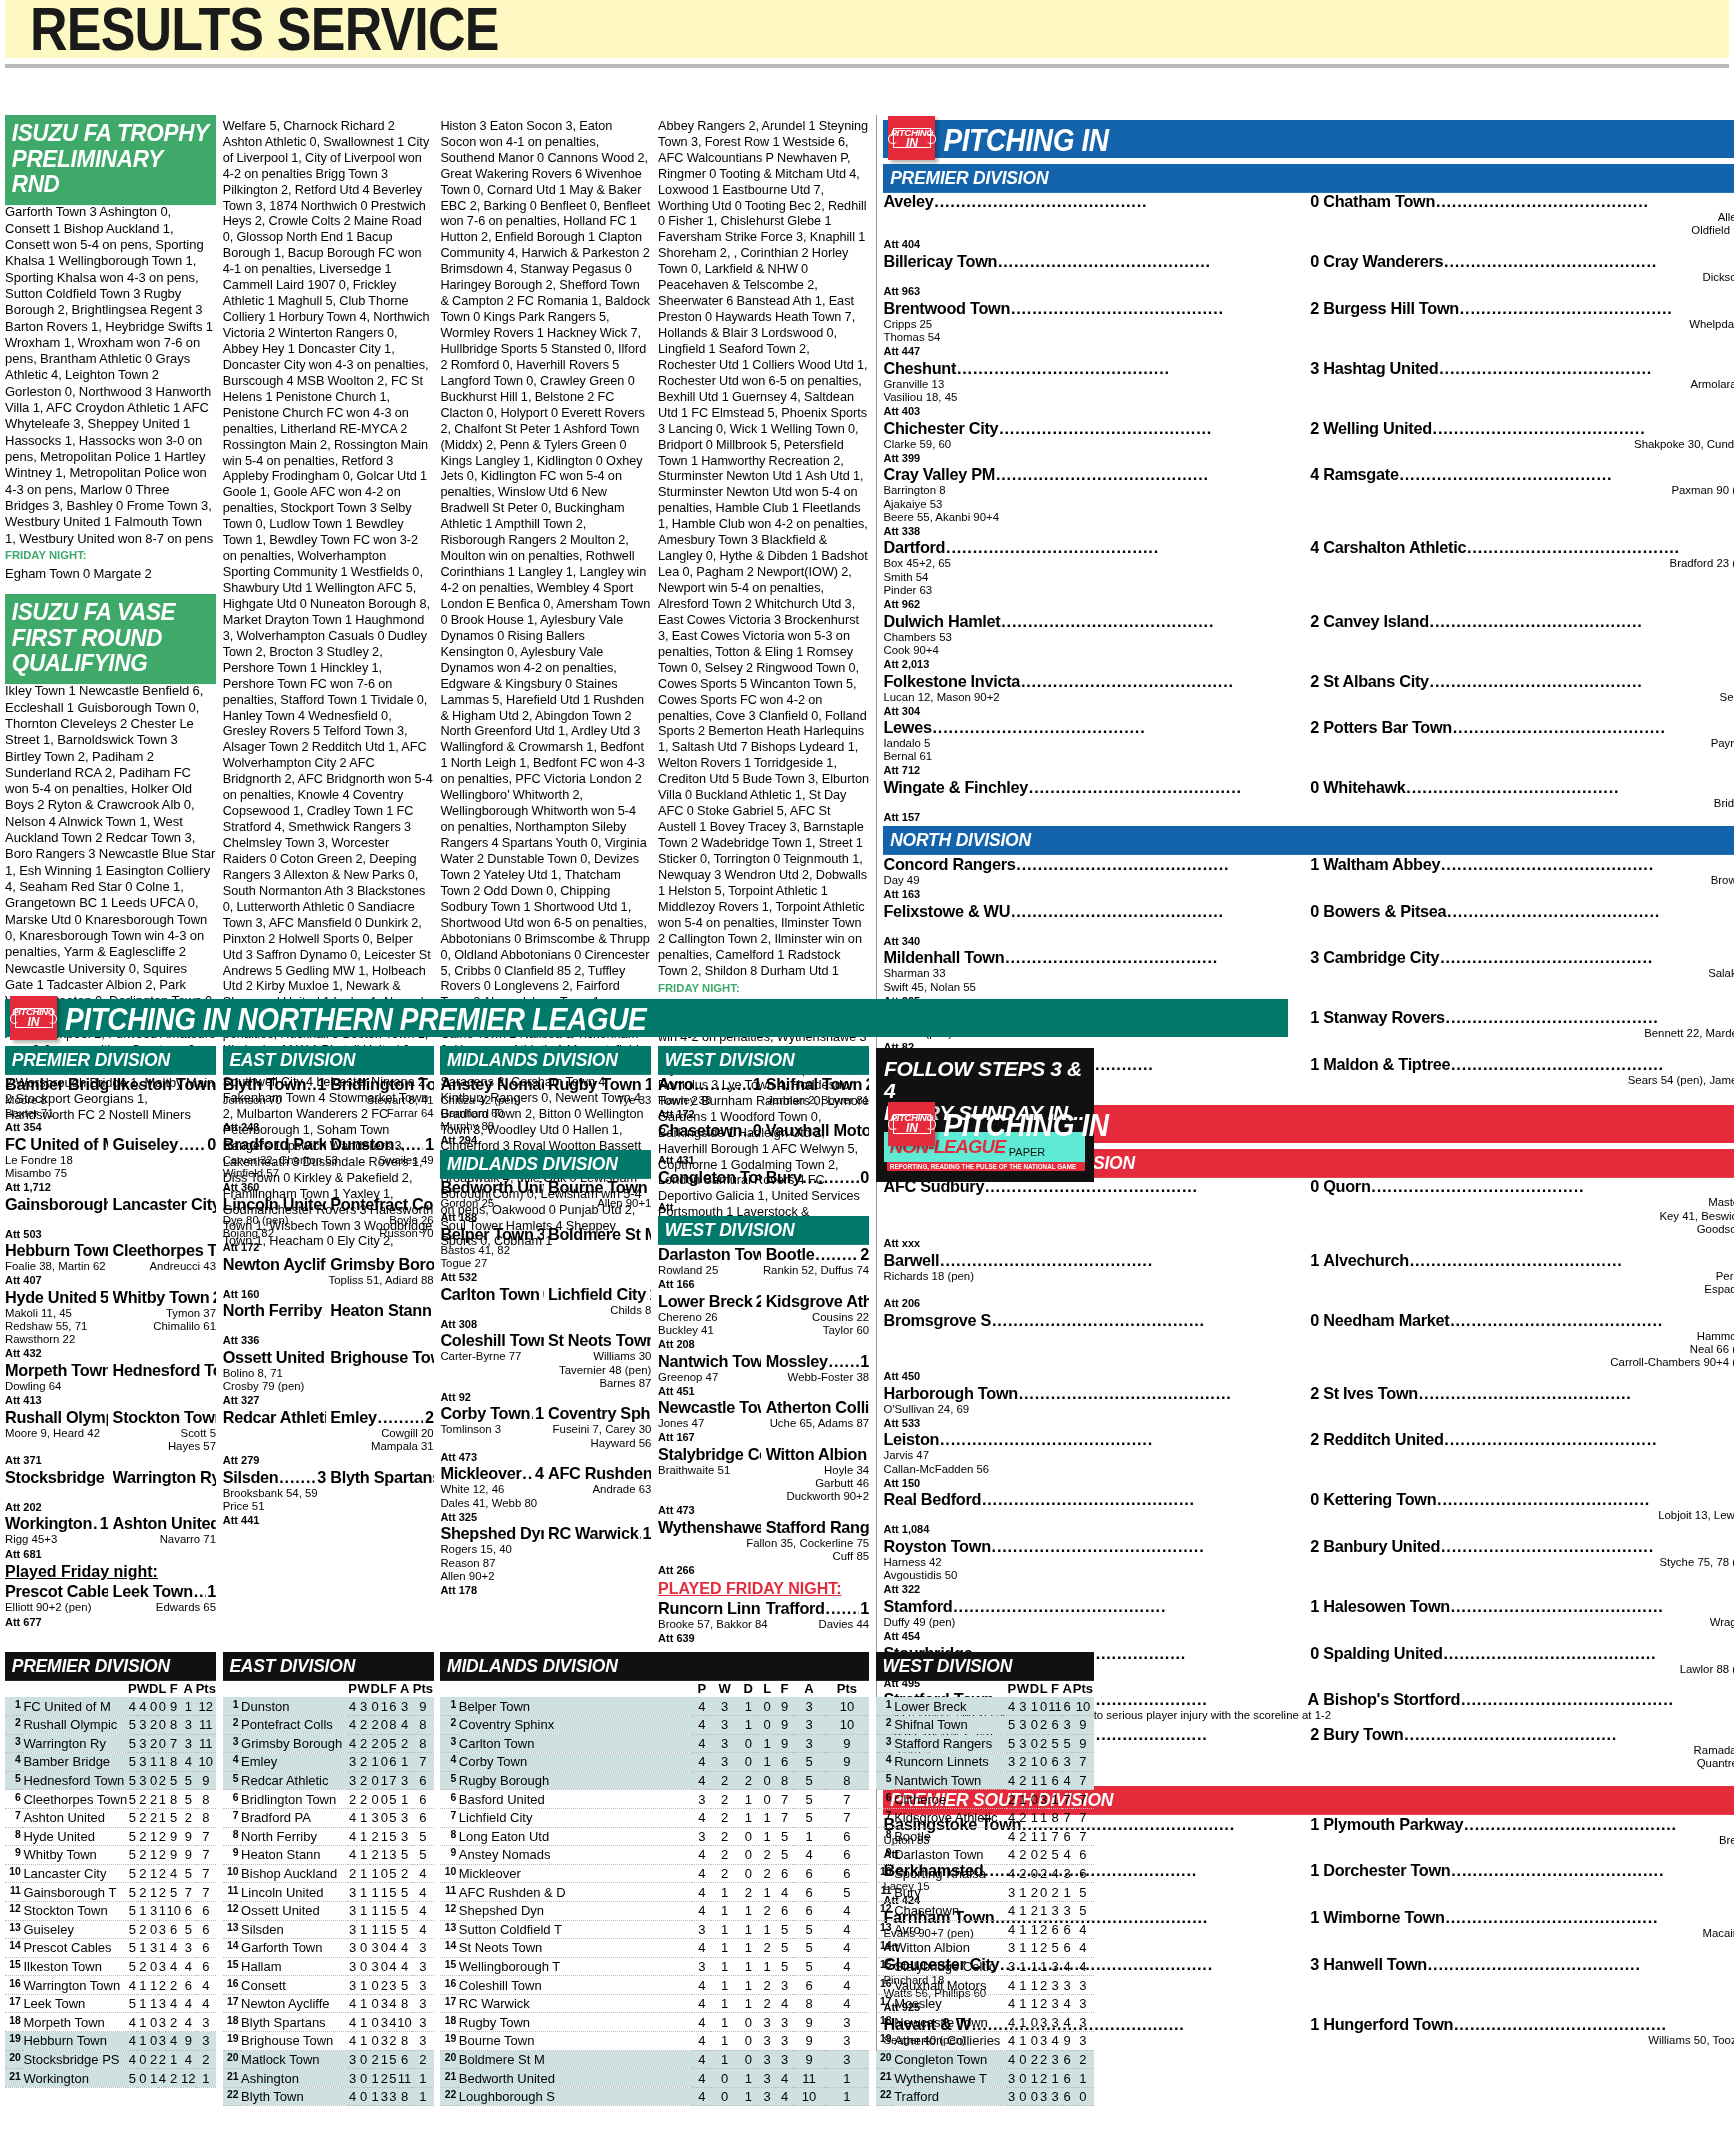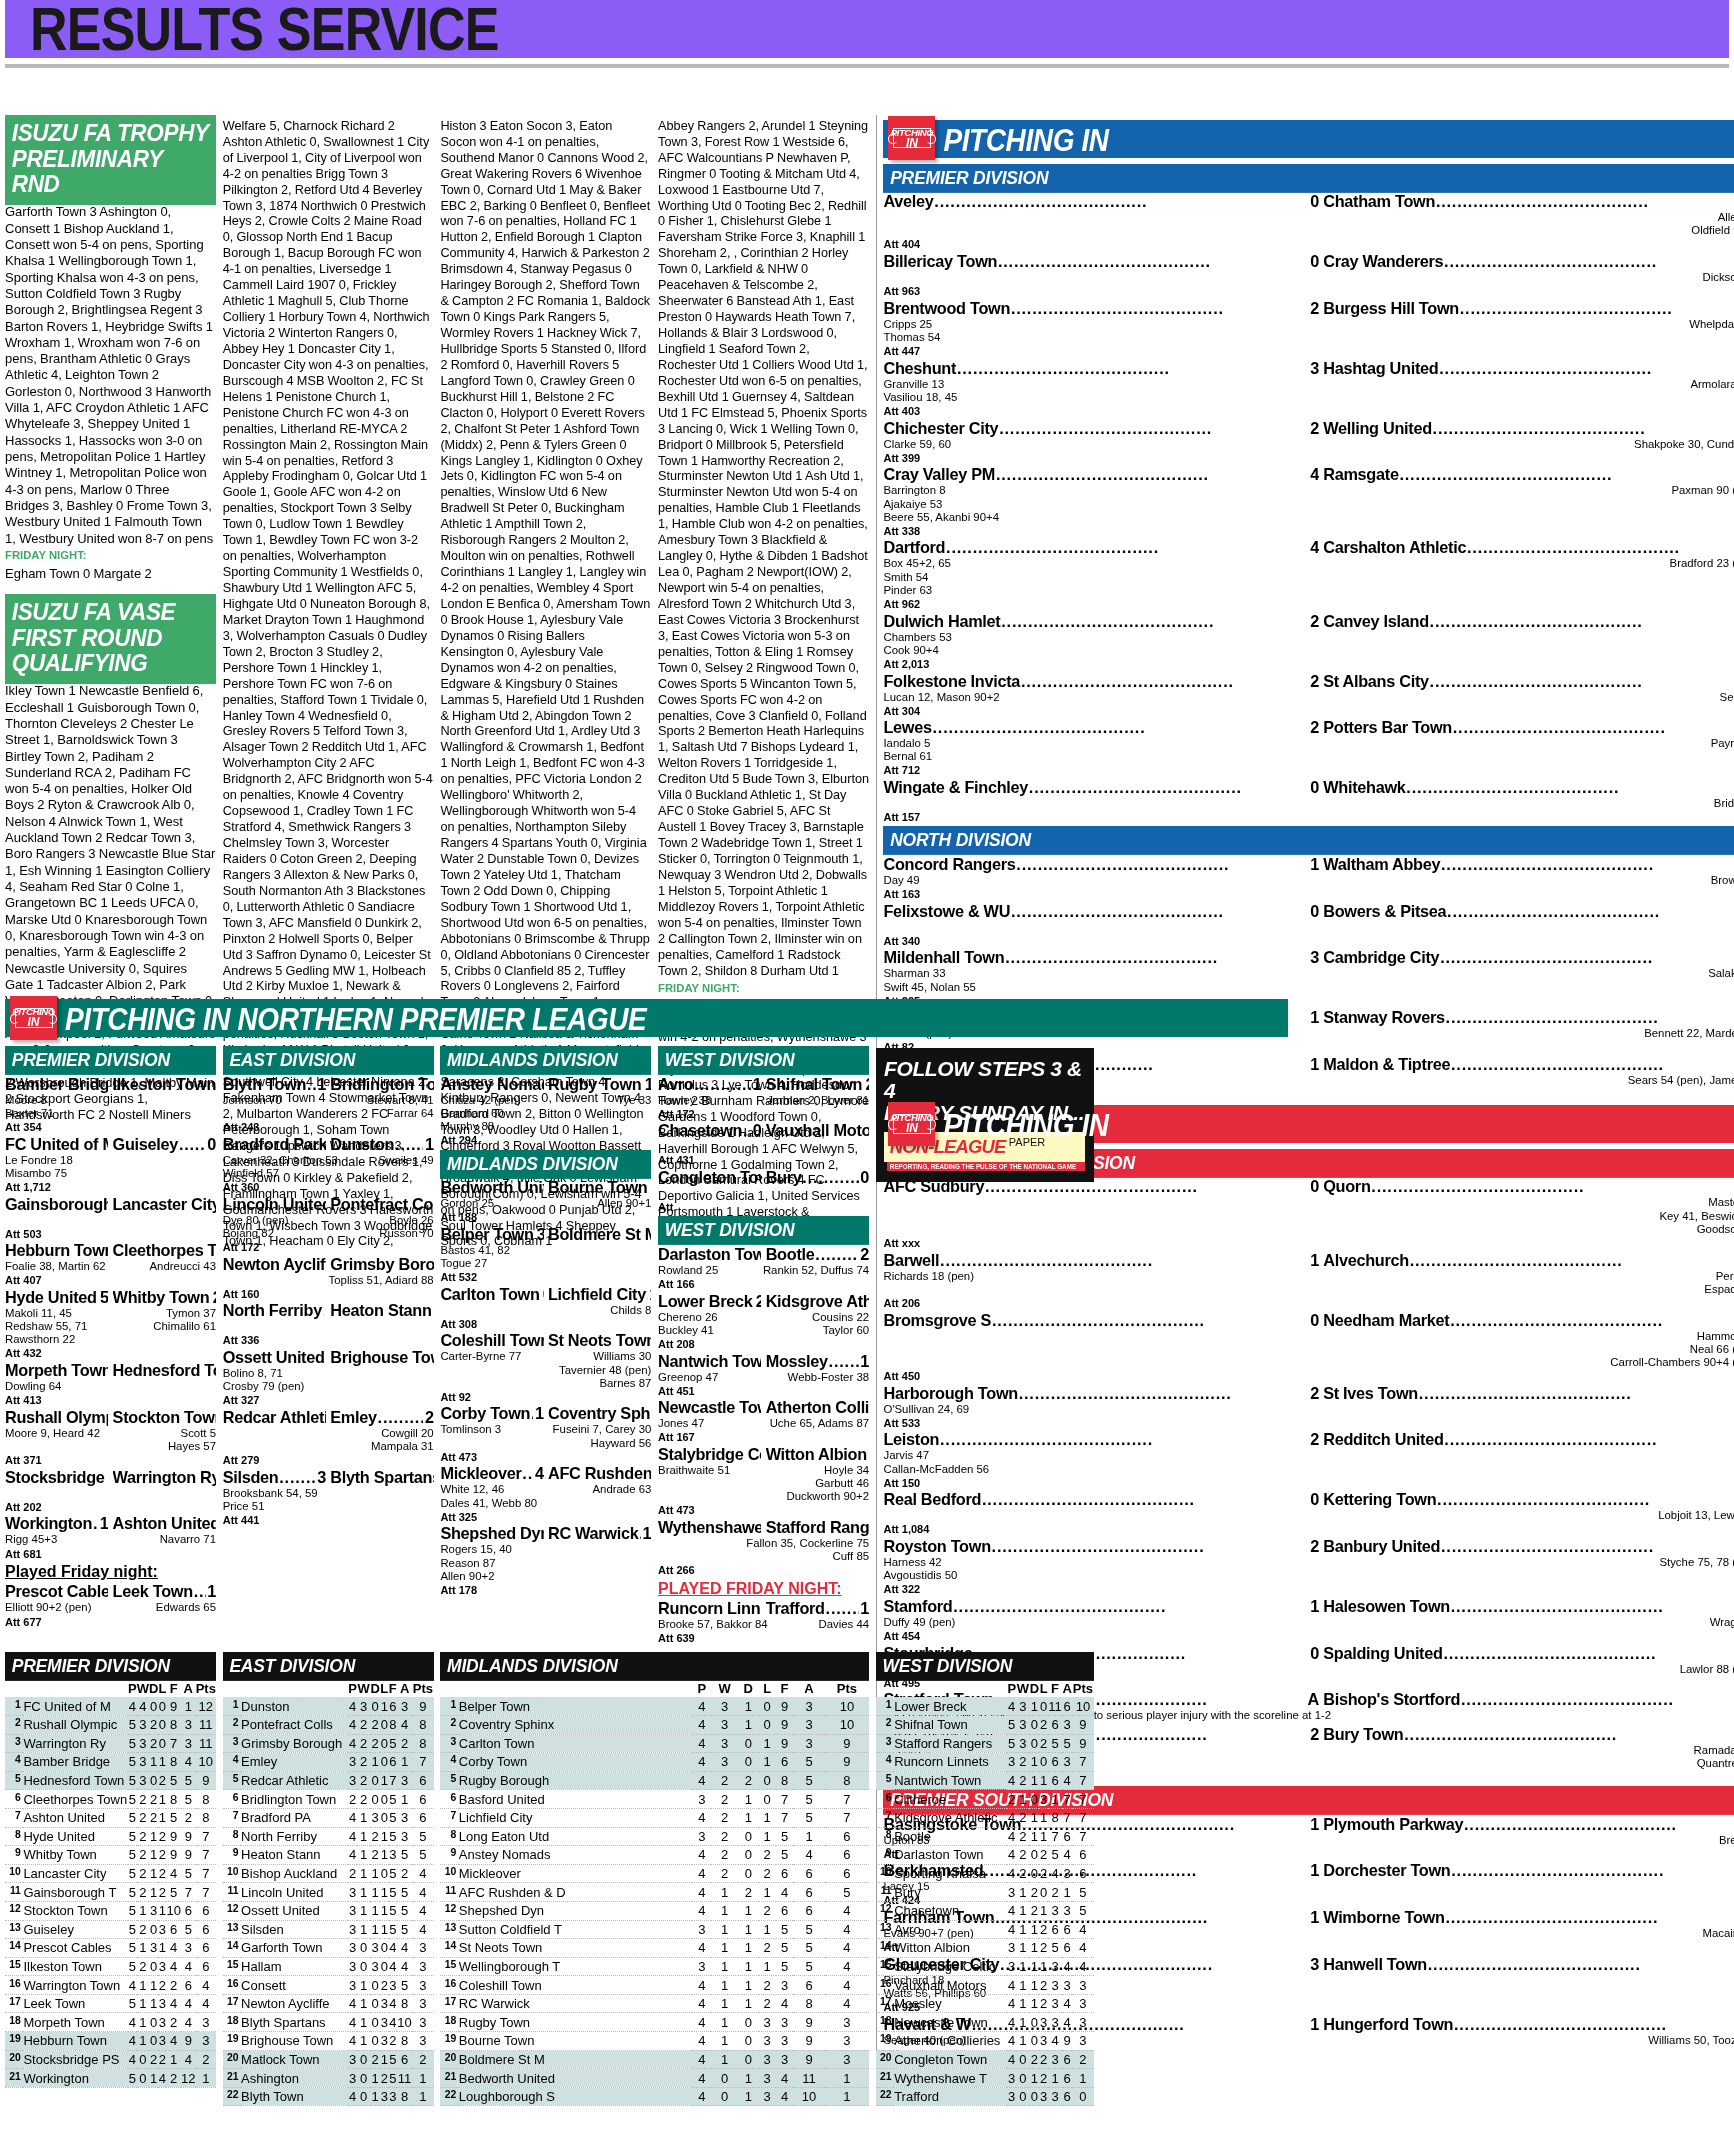--- a/index.html
+++ b/index.html
@@ -7,21 +7,21 @@
     width:1734px; height:2137px;
     background:#fff;
     font-family:"Liberation Sans", sans-serif;
     color:#000;
     overflow:hidden;
   }
   .page { position:relative; width:1734px; height:2137px; }
 
   
   .masthead {
-    background:#8b5cf6; height:58px; margin:0 5px; display:flex; align-items:center;
+    background:#fef9c3; height:58px; margin:0 5px; display:flex; align-items:center;
   }
   .masthead-title {
     font-size:52px; font-weight:bold; letter-spacing:-0.8px; padding-left:25px;
     font-family:"Liberation Sans", sans-serif; color:#1a1a1a;
     transform:scaleY(1.18); transform-origin:center;
   }
   .rule-grey { height:4.2px; background:#b9b9b9; margin:5.8px 5px 0 5px; }
 
   
   .body-grid {
@@ -119,21 +119,21 @@
   .tbl tr.hl td { background:#CFE0E0; }
   .tbl tr.hl2 td { background:#CFE0E0; }
 
   .ad-box {
     background:#111; color:#fff; margin-top:5px; padding:10px 8.3px 11.7px 8.3px;
     position:relative;
   }
   .ad-l1 { font-weight:bold; font-size:21px; font-style:italic; line-height:1.04; letter-spacing:-0.4px;}
   .ad-l2 { font-weight:bold; font-size:21px; font-style:italic; line-height:1.04; letter-spacing:-0.4px;}
   .ad-logo {
-    margin-top:8.3px; background:#fef9c3; display:flex; align-items:flex-start; padding:4.2px 5.8px;
+    margin-top:8.3px; background:#5eead4; display:flex; align-items:flex-end; padding:4.2px 5.8px;
   }
   .ad-logo .nl { color:#E52A3C; font-weight:bold; font-size:18.4px; font-style:italic; letter-spacing:-0.8px;}
   .ad-logo .pp { color:#111; font-weight:normal; font-size:11px; margin-left:3.3px;}
   .ad-sub { color:#fff; background:#E52A3C; font-size:6.3px; font-weight:bold; padding:0.8px 2.5px; margin-left:3.3px;}
 
   .col-divider { border-left:0.8px solid #999; padding-left:6.7px; }
 </style>
 </head>
 <body>
 

